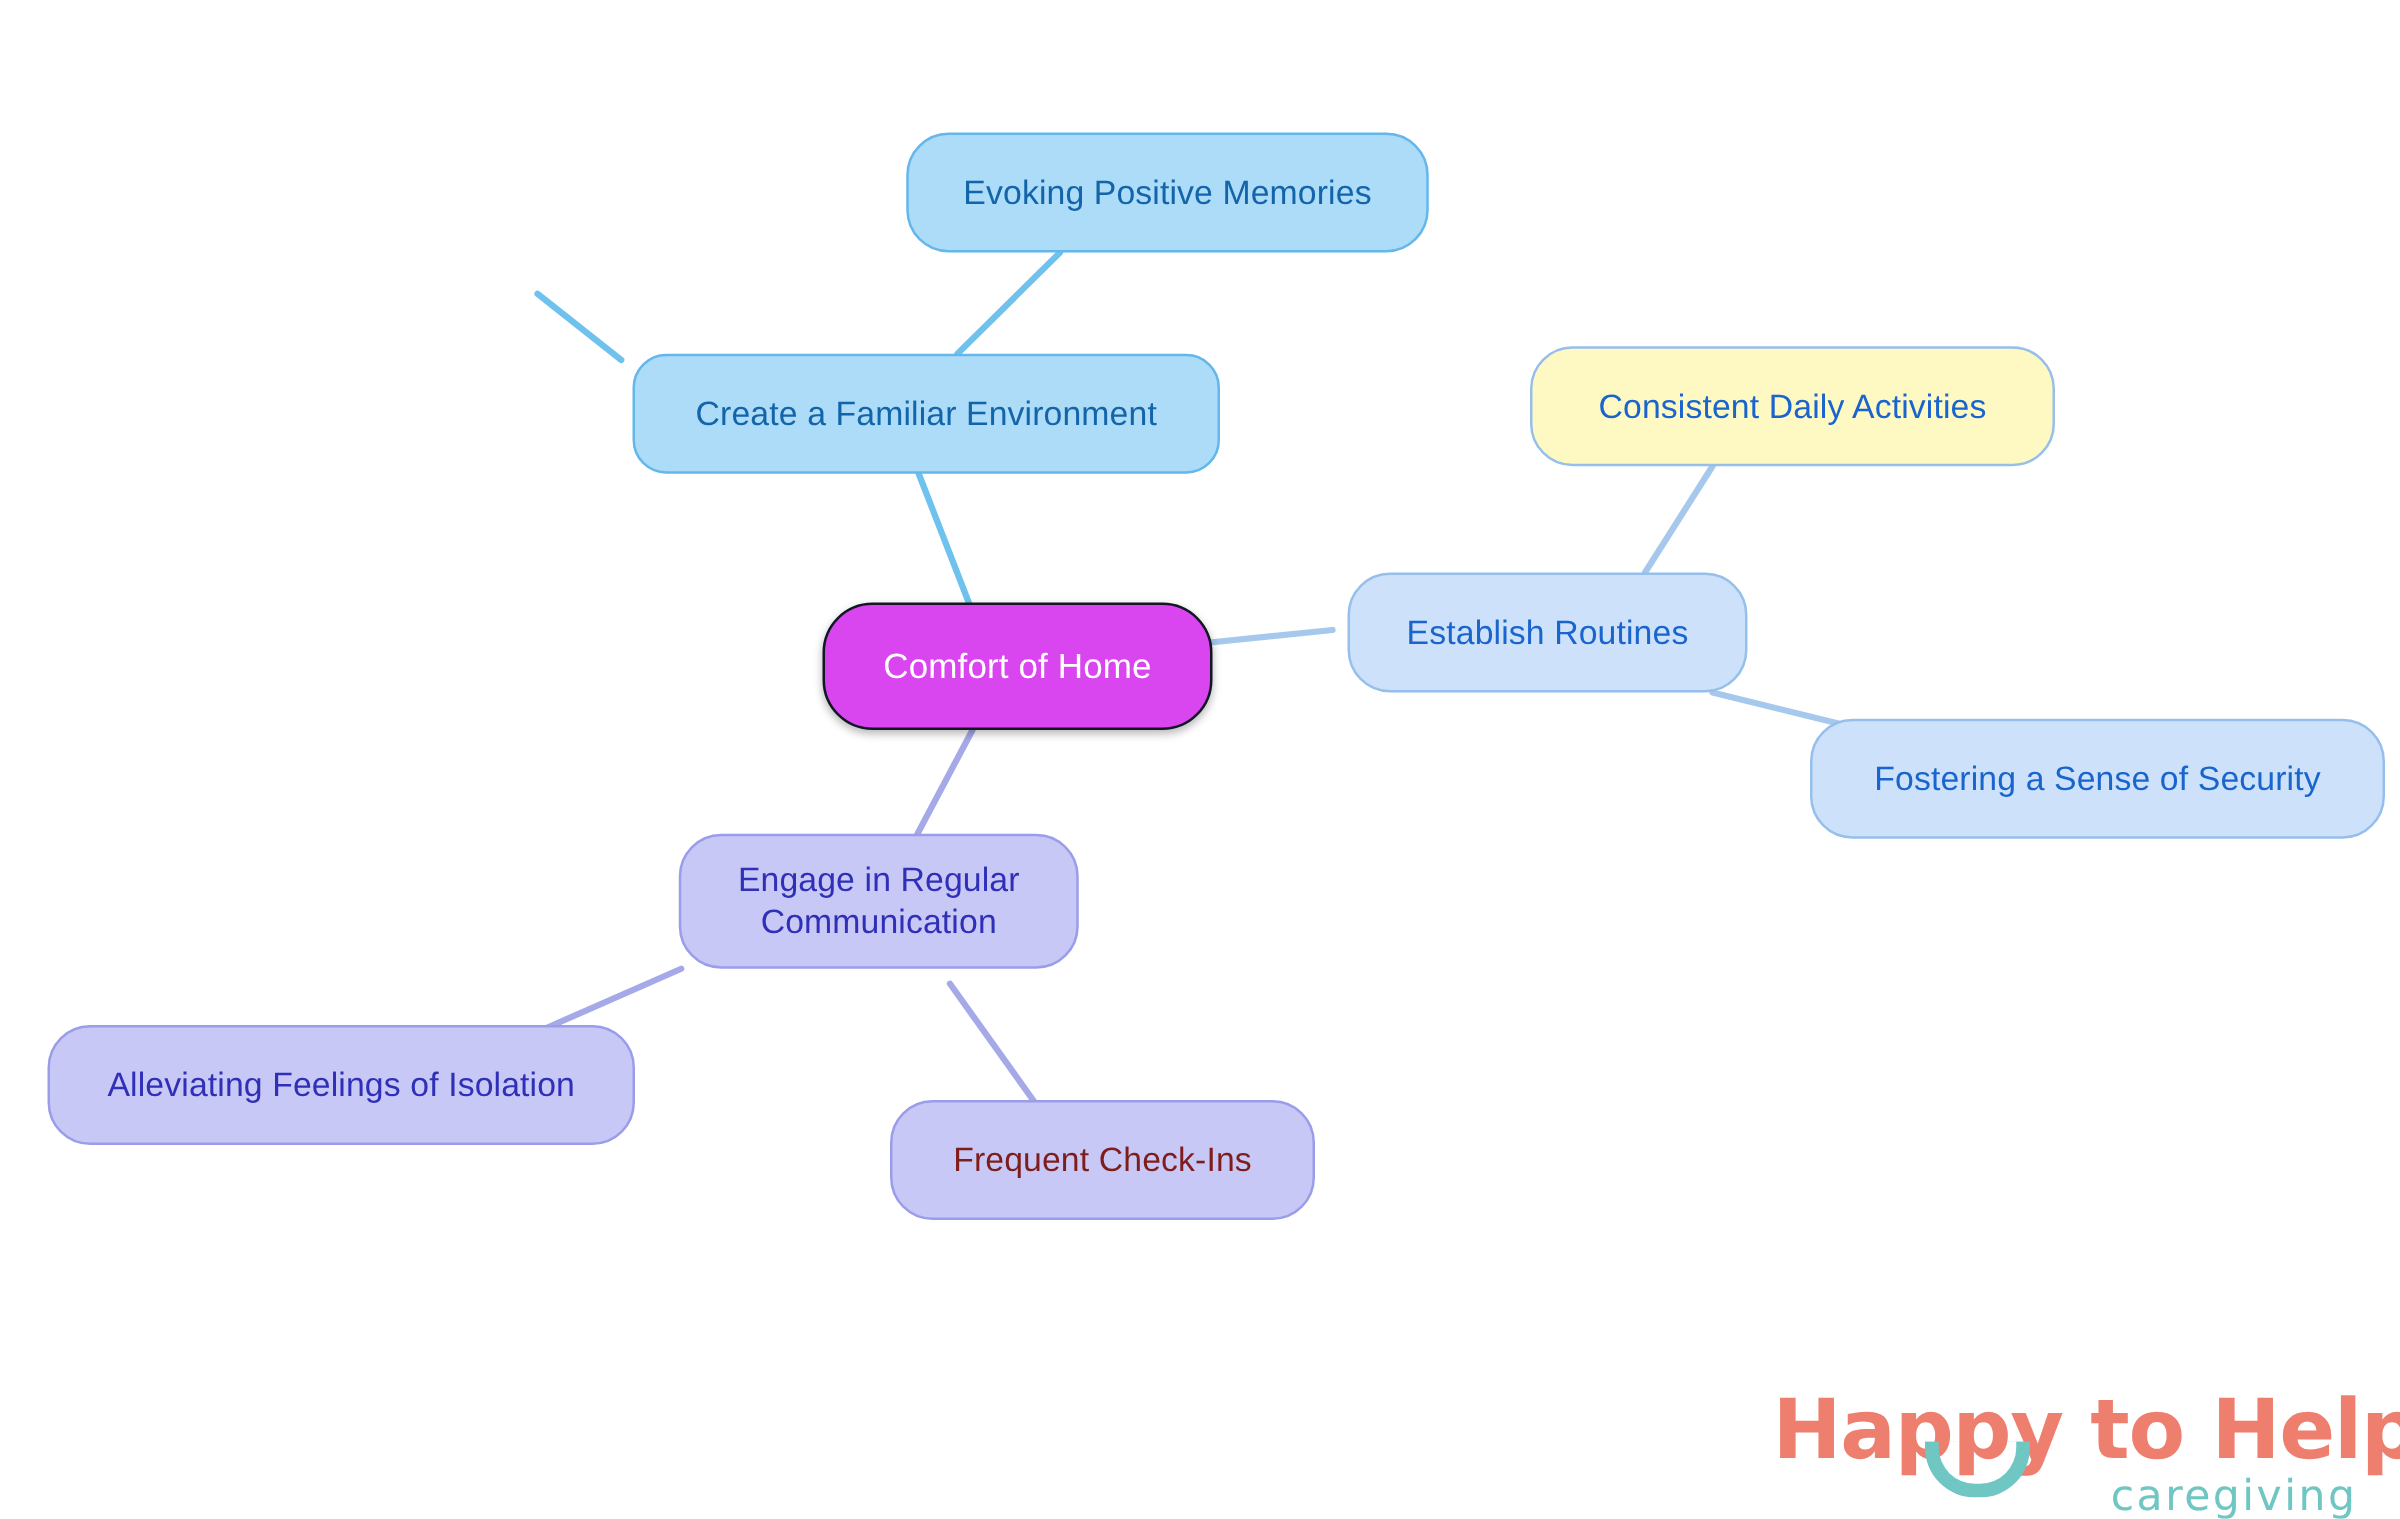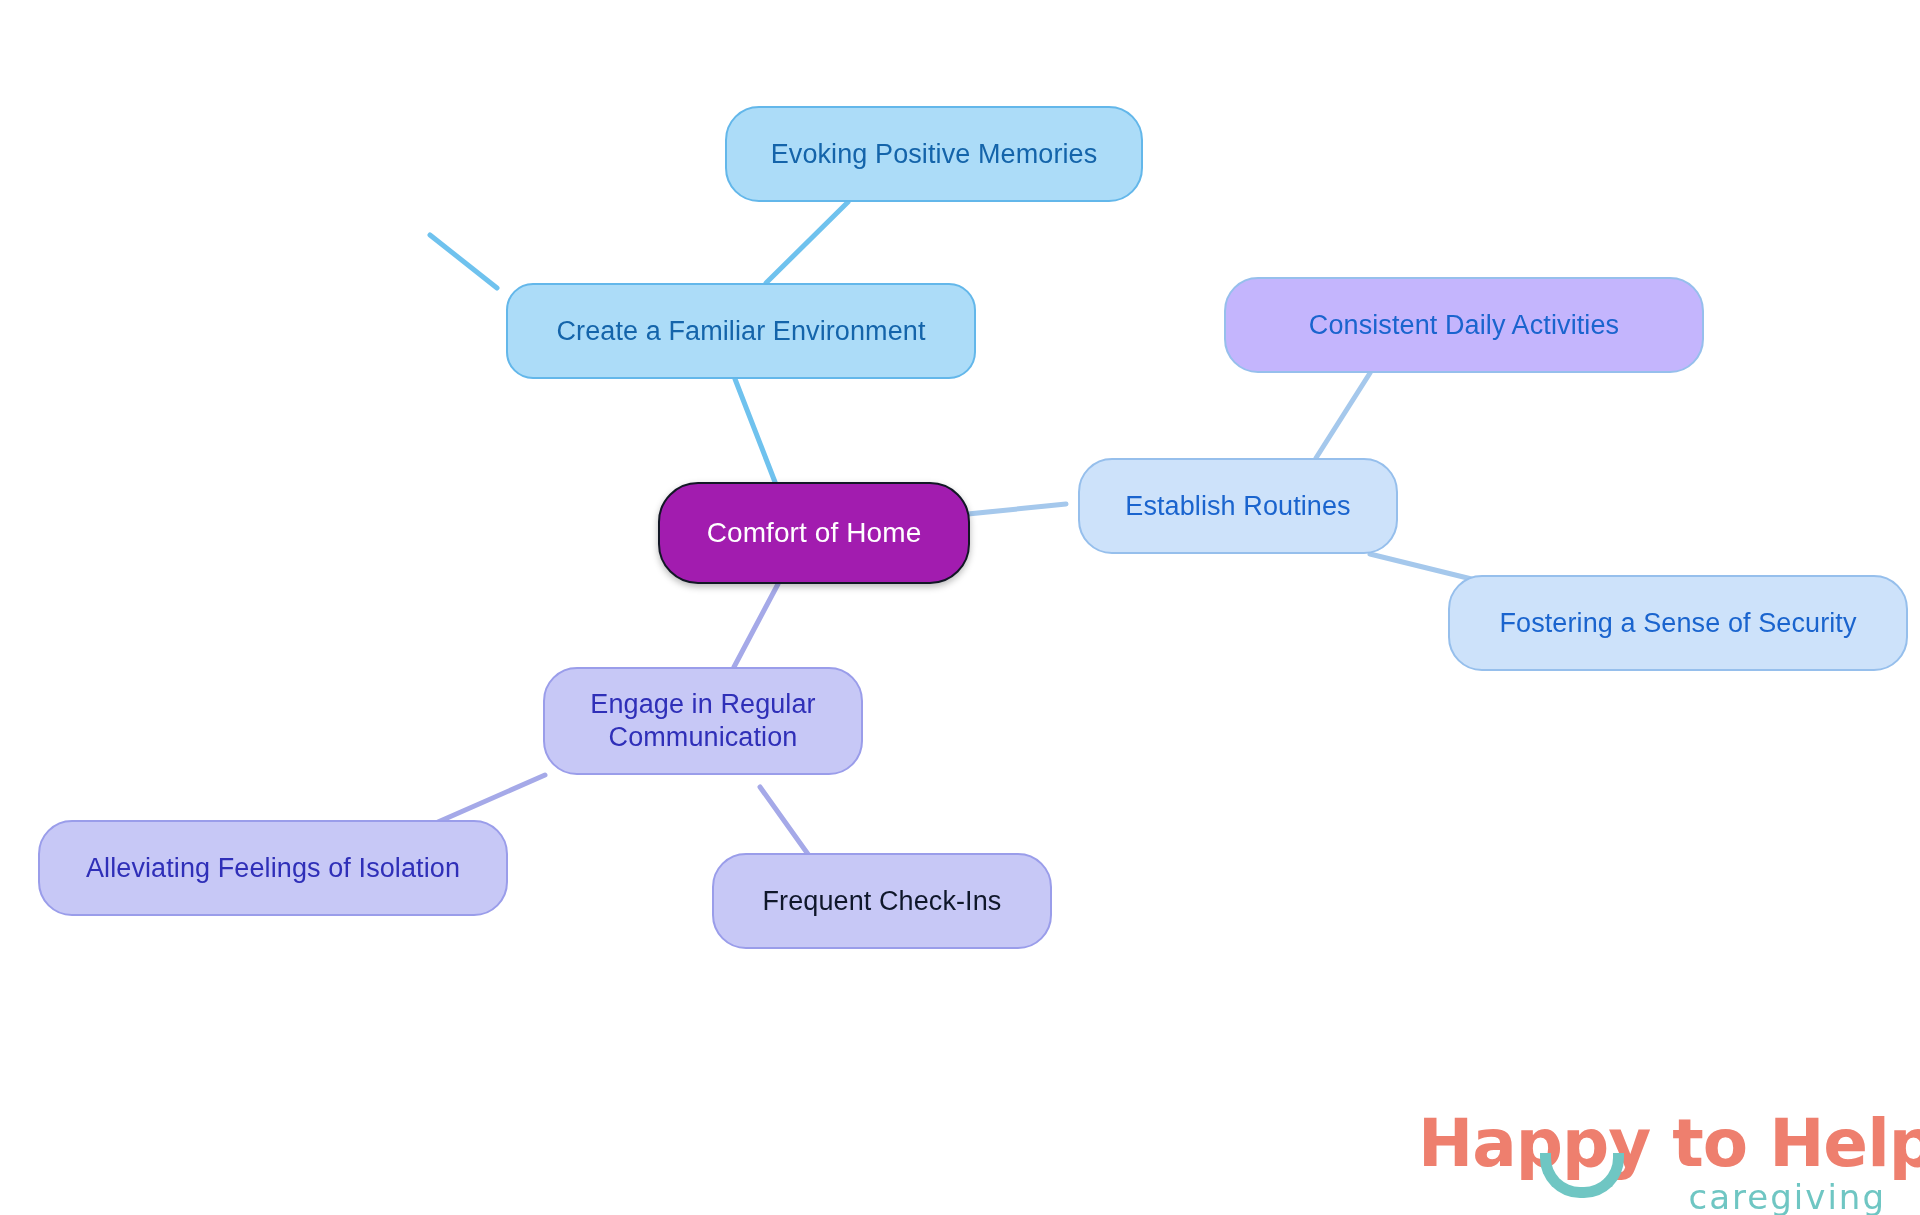--- a/index.html
+++ b/index.html
@@ -121,33 +121,33 @@
       <line x1="497" y1="288" x2="430" y2="235" stroke="#6FC2EE" stroke-width="5" stroke-linecap="round"></line>
       <line x1="766" y1="283" x2="848" y2="202" stroke="#6FC2EE" stroke-width="5" stroke-linecap="round"></line>
       <line x1="958" y1="515" x2="1066" y2="504" stroke="#A5C8EC" stroke-width="5" stroke-linecap="round"></line>
       <line x1="1316" y1="458" x2="1370" y2="373" stroke="#A5C8EC" stroke-width="5" stroke-linecap="round"></line>
       <line x1="1370" y1="554" x2="1500" y2="586" stroke="#A5C8EC" stroke-width="5" stroke-linecap="round"></line>
       <line x1="778" y1="584" x2="734" y2="667" stroke="#A5A9E8" stroke-width="5" stroke-linecap="round"></line>
       <line x1="545" y1="775" x2="438" y2="822" stroke="#A5A9E8" stroke-width="5" stroke-linecap="round"></line>
       <line x1="760" y1="787" x2="830" y2="885" stroke="#A5A9E8" stroke-width="5" stroke-linecap="round"></line>
     </svg>
 
-  <div class="node root" style="left: 646px; top: 482px; width: 312px; height: 102px; background: #a21caf; color: rgb(255, 255, 255);">Comfort of Home</div>
+  <div class="node root" style="left: 646px; top: 482px; width: 312px; height: 102px; background: #d946ef; color: rgb(255, 255, 255);">Comfort of Home</div>
 
   <div class="node blue-a" style="left: 494px; top: 283px; width: 470px; height: 96px; background: rgb(172, 220, 248); border-color: rgb(99, 183, 234); color: rgb(20, 100, 170); border-radius: 27px;">Create a Familiar Environment</div>
   <div class="node blue-a" style="left: 713px; top: 106px; width: 418px; height: 96px; background: rgb(172, 220, 248); border-color: rgb(99, 183, 234); color: rgb(20, 100, 170);">Evoking Positive Memories</div>
 
   <div class="node blue-b" style="left: 1066px; top: 458px; width: 320px; height: 96px; background: rgb(205, 226, 250); border-color: rgb(150, 191, 236); color: rgb(26, 100, 206);">Establish Routines</div>
-  <div class="node blue-b" style="left: 1212px; top: 277px; width: 480px; height: 96px; background: #c4b5fd; border-color: rgb(150, 191, 236); color: rgb(26, 100, 206);">Consistent Daily Activities</div>
+  <div class="node blue-b" style="left: 1212px; top: 277px; width: 420px; height: 96px; background: #fef9c3; border-color: rgb(150, 191, 236); color: rgb(26, 100, 206);">Consistent Daily Activities</div>
   <div class="node blue-b" style="left: 1436px; top: 575px; width: 460px; height: 96px; background: rgb(205, 226, 250); border-color: rgb(150, 191, 236); color: rgb(26, 100, 206);">Fostering a Sense of Security</div>
 
   <div class="node purple" style="left: 531px; top: 667px; width: 320px; height: 108px; background: rgb(199, 200, 246); border-color: rgb(154, 157, 234); color: rgb(47, 47, 184);">Engage in Regular
 Communication</div>
   <div class="node purple" style="left: 26px; top: 820px; width: 470px; height: 96px; background: rgb(199, 200, 246); border-color: rgb(154, 157, 234); color: rgb(47, 47, 184);">Alleviating Feelings of Isolation</div>
-  <div class="node purple" style="left: 700px; top: 853px; width: 340px; height: 96px; background: rgb(199, 200, 246); border-color: rgb(154, 157, 234); color: #0f172a;">Frequent Check-Ins</div>
+  <div class="node purple" style="left: 700px; top: 880px; width: 340px; height: 96px; background: rgb(199, 200, 246); border-color: rgb(154, 157, 234); color: #7f1d1d;">Frequent Check-Ins</div>
 
   <div id="logo">
     <div class="logo-main">Happy to Help</div>
     <div class="logo-smile"></div>
     <div class="logo-sub">caregiving</div>
   </div>
 
 </div>
 
 </body></html>

